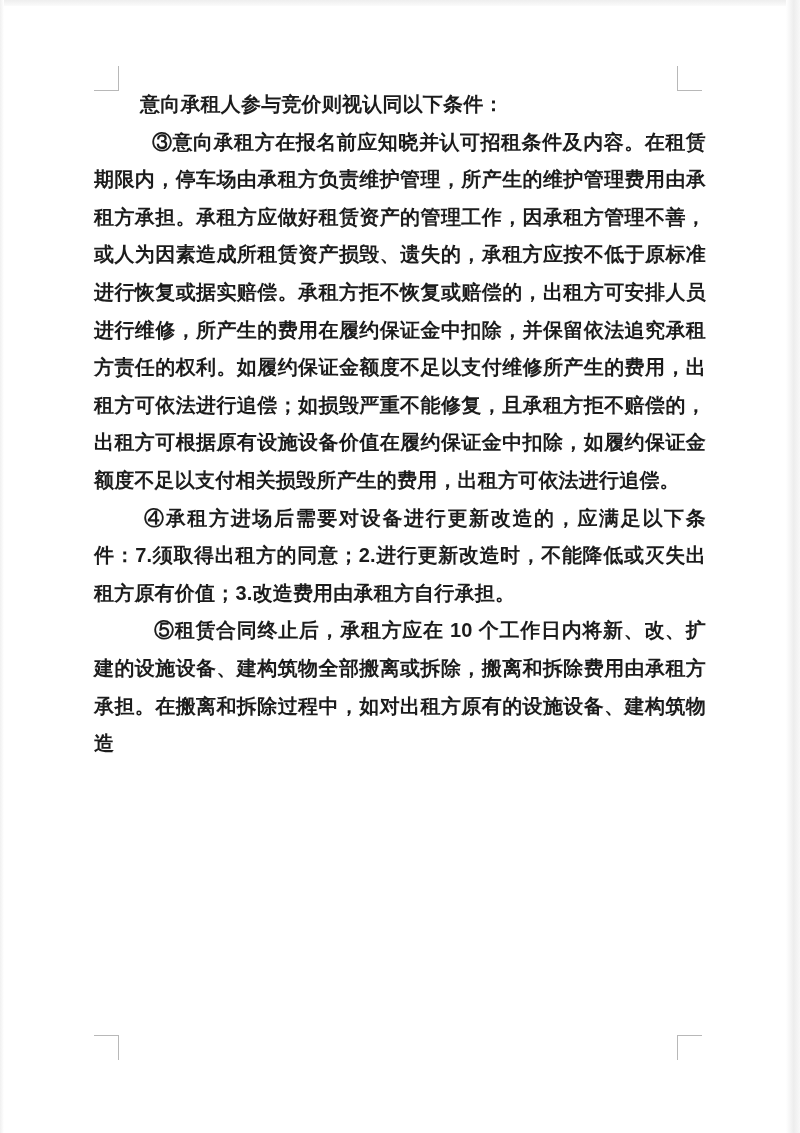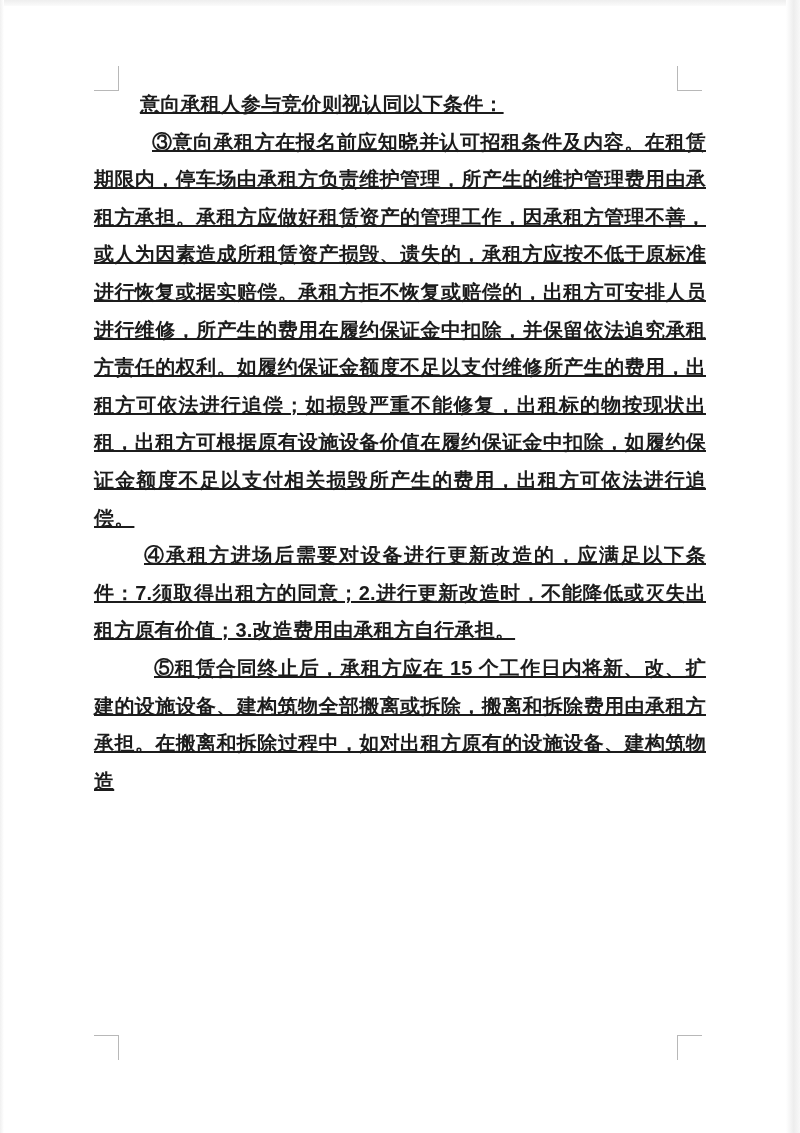--- a/index.html
+++ b/index.html
@@ -49,21 +49,20 @@
     left: 94px;
     top: 86px;
     width: 612px;
     color: #1c1c1c;
     font-size: 20px;
     font-weight: 600;
     line-height: 37.6px;
     text-align: justify;
     text-justify: inter-ideograph;
     letter-spacing: 0.2px;
-    text-decoration: underline;
   }
   .para { margin: 0; }
   .ind-23 { text-indent: 2.3em; }
   .ind-38 { text-indent: 3.7em; }
   .ind-30 { text-indent: 3.0em; }
   .ind-29 { text-indent: 2.9em; }
   .ind-25 { text-indent: 2.5em; }
 </style>
 </head>
 <body>
@@ -74,18 +73,18 @@
   <div class="edge-left"></div>
   <div class="edge-right"></div>
 
   <div class="mark tl"></div>
   <div class="mark tr"></div>
   <div class="mark bl"></div>
   <div class="mark br"></div>
 
   <div class="text-area">
     <p class="para ind-23">意向承租人参与竞价则视认同以下条件：</p>
-    <p class="para ind-29">③意向承租方在报名前应知晓并认可招租条件及内容。在租赁期限内，停车场由承租方负责维护管理，所产生的维护管理费用由承租方承担。承租方应做好租赁资产的管理工作，因承租方管理不善，或人为因素造成所租赁资产损毁、遗失的，承租方应按不低于原标准进行恢复或据实赔偿。承租方拒不恢复或赔偿的，出租方可安排人员进行维修，所产生的费用在履约保证金中扣除，并保留依法追究承租方责任的权利。如履约保证金额度不足以支付维修所产生的费用，出租方可依法进行追偿；如损毁严重不能修复，出租标的物按现状出租，出租方可根据原有设施设备价值在履约保证金中扣除，如履约保证金额度不足以支付相关损毁所产生的费用，出租方可依法进行追偿。</p>
+    <p class="para ind-29">③意向承租方在报名前应知晓并认可招租条件及内容。在租赁期限内，停车场由承租方负责维护管理，所产生的维护管理费用由承租方承担。承租方应做好租赁资产的管理工作，因承租方管理不善，或人为因素造成所租赁资产损毁、遗失的，承租方应按不低于原标准进行恢复或据实赔偿。承租方拒不恢复或赔偿的，出租方可安排人员进行维修，所产生的费用在履约保证金中扣除，并保留依法追究承租方责任的权利。如履约保证金额度不足以支付维修所产生的费用，出租方可依法进行追偿；如损毁严重不能修复，且承租方拒不赔偿的，出租方可根据原有设施设备价值在履约保证金中扣除，如履约保证金额度不足以支付相关损毁所产生的费用，出租方可依法进行追偿。</p>
     <p class="para ind-25">④承租方进场后需要对设备进行更新改造的，应满足以下条件：7.须取得出租方的同意；2.进行更新改造时，不能降低或灭失出租方原有价值；3.改造费用由承租方自行承担。</p>
-    <p class="para ind-30">⑤租赁合同终止后，承租方应在 15 个工作日内将新、改、扩建的设施设备、建构筑物全部搬离或拆除，搬离和拆除费用由承租方承担。在搬离和拆除过程中，如对出租方原有的设施设备、建构筑物造</p>
+    <p class="para ind-30">⑤租赁合同终止后，承租方应在 10 个工作日内将新、改、扩建的设施设备、建构筑物全部搬离或拆除，搬离和拆除费用由承租方承担。在搬离和拆除过程中，如对出租方原有的设施设备、建构筑物造</p>
   </div>
 
 </div>
 
 </body></html>

